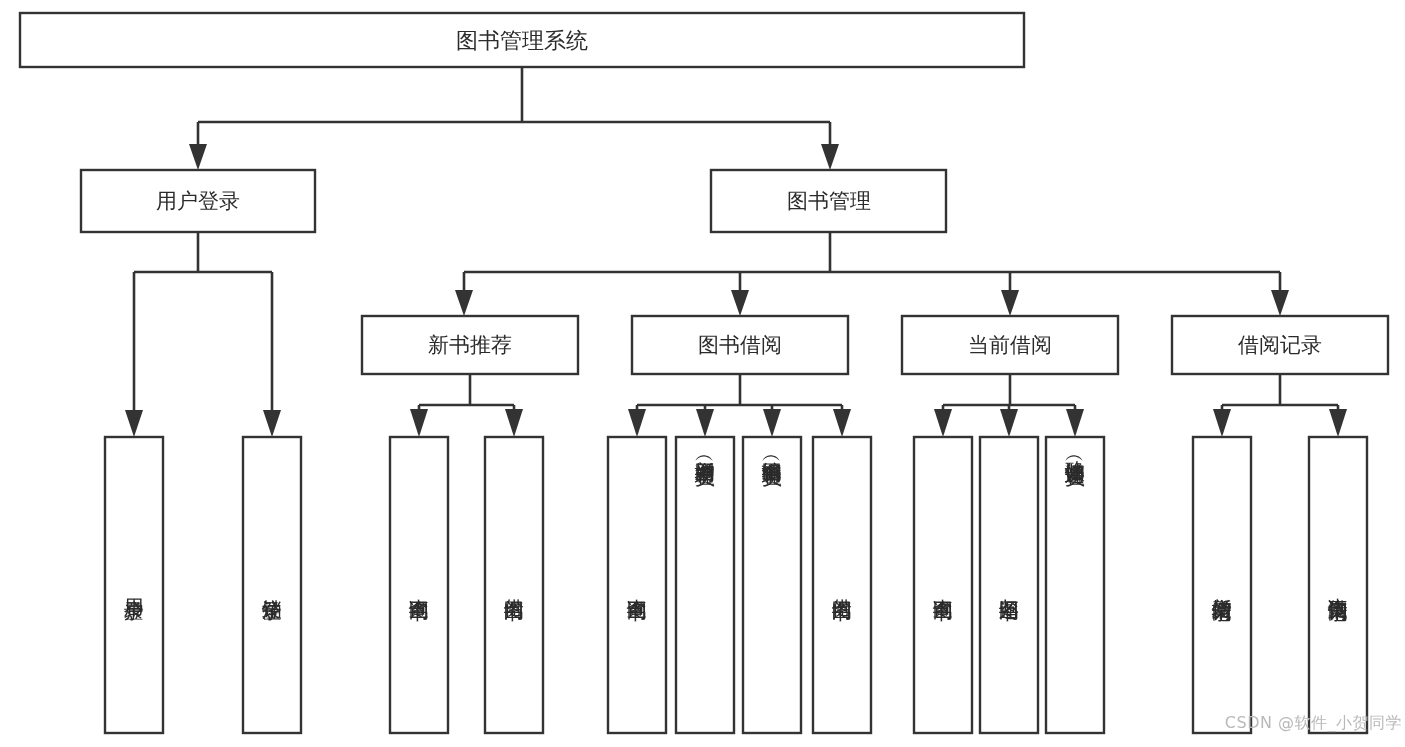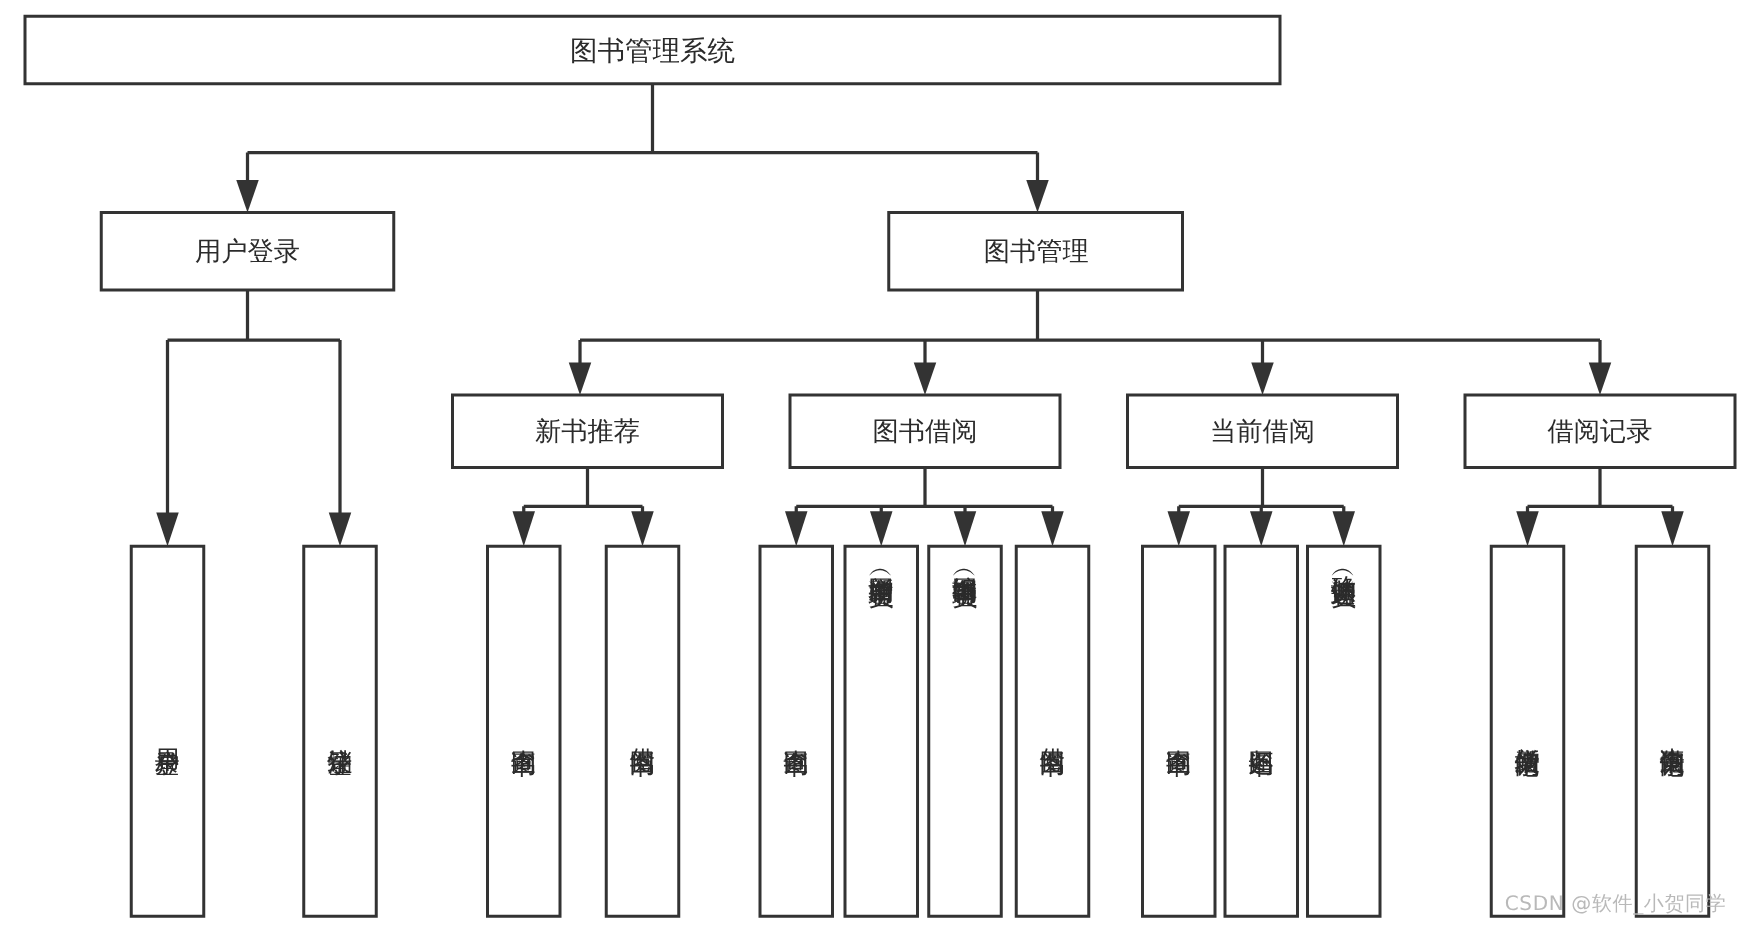--- a/index.html
+++ b/index.html
@@ -58,21 +58,21 @@
     letter-spacing: 1px;
     display: flex;
     align-items: center;
     justify-content: center;
     text-align: center;
     white-space: nowrap;
     pointer-events: none;
   }
   .watermark {
     position: absolute;
-    right: 24px;
+    right: 3px;
     bottom: 6px;
     font-family: "DejaVu Sans", "Liberation Sans", sans-serif;
     font-size: 16px;
     color: #b9b9b9;
     letter-spacing: 0.5px;
     white-space: nowrap;
   }
 </style>
 </head>
 <body>

